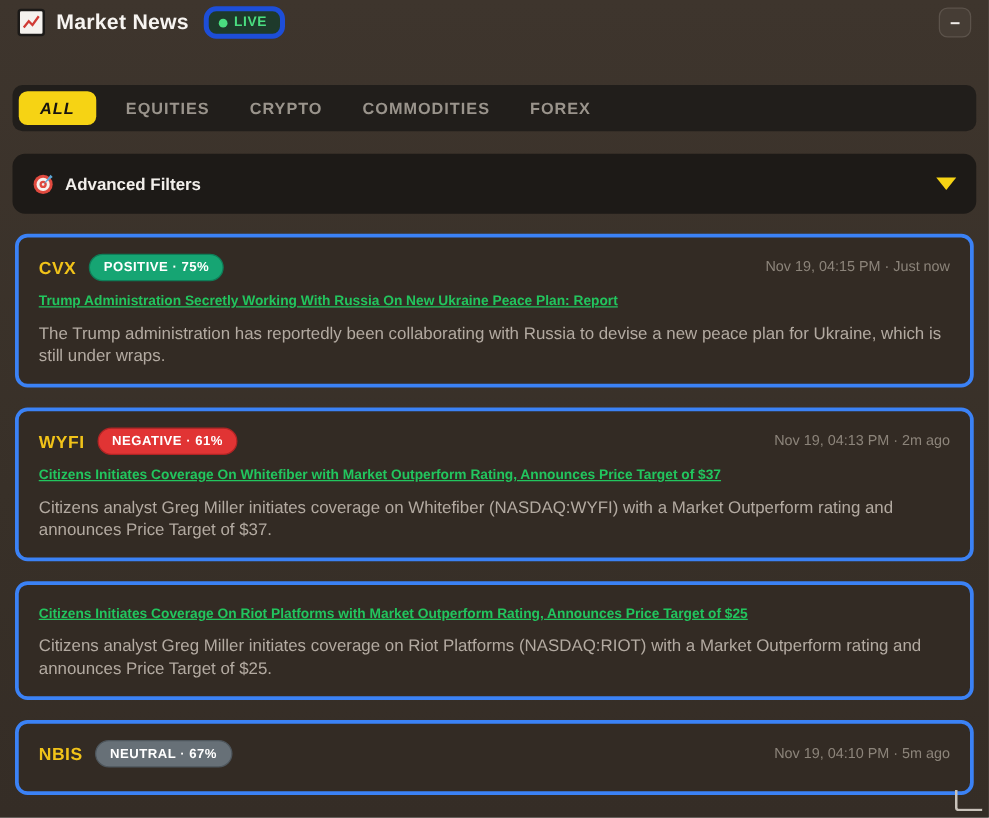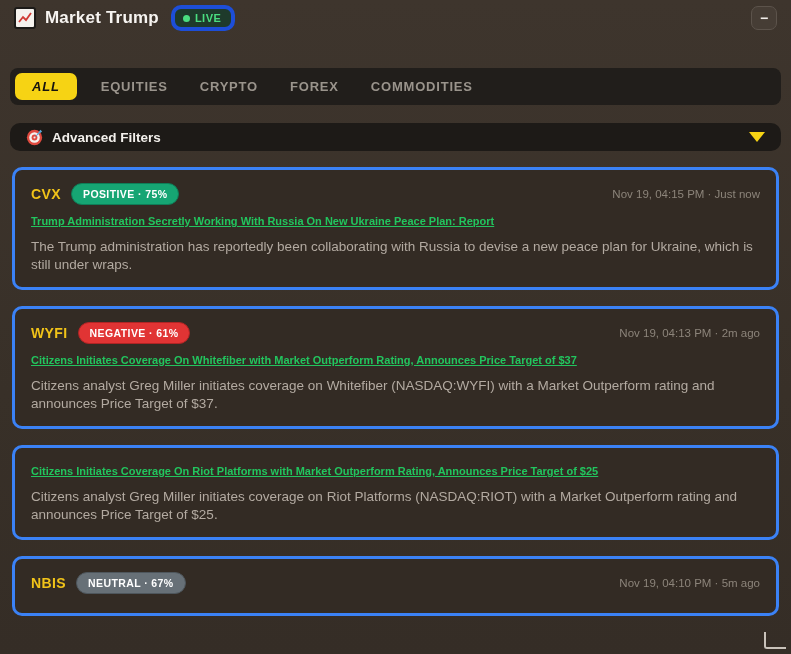--- a/index.html
+++ b/index.html
@@ -69,21 +69,21 @@
     background: #f6d314;
     color: #16130f;
     border-radius: 7px;
     padding: 6px 17px;
     margin-right: 8px;
     font-style: italic;
   }
   
   .filters {
     margin: 18px 10px 0 10px;
-    height: 28px;
+    height: 48px;
     background: #1d1a17;
     border-radius: 10px;
     display: flex; align-items: center;
     padding: 0 16px;
     cursor: pointer;
   }
   .target-icon { width: 17px; height: 17px; margin-right: 9px; }
   .filters-label { color: #f2efeb; font-size: 13.5px; font-weight: bold; }
   .caret {
     margin-left: auto;
@@ -144,34 +144,34 @@
 </style>
 </head>
 <body>
 
 <div class="header">
   <span class="app-icon">
     <svg width="16" height="16" viewBox="0 0 16 16">
       <polyline points="2,12 6,7 9,10 14,3" fill="none" stroke="#d03a34" stroke-width="1.8"></polyline>
     </svg>
   </span>
-  <span class="app-title">Market Trump</span>
+  <span class="app-title">Market News</span>
   <span class="live-badge">
     <span class="live-dot"></span>
     <span class="live-text">LIVE</span>
   </span>
   <button class="min-btn">−</button>
 </div>
 
 <div class="tabbar">
   <span class="tab active">ALL</span>
   <span class="tab">EQUITIES</span>
   <span class="tab">CRYPTO</span>
+  <span class="tab">COMMODITIES</span>
   <span class="tab">FOREX</span>
-  <span class="tab">COMMODITIES</span>
 </div>
 
 <div class="filters">
   <svg class="target-icon" viewBox="0 0 20 20">
     <circle cx="10" cy="10" r="9" fill="#e04a3f"></circle>
     <circle cx="10" cy="10" r="6.2" fill="#f5f2ee"></circle>
     <circle cx="10" cy="10" r="3.4" fill="#e04a3f"></circle>
     <circle cx="10" cy="10" r="1.2" fill="#f5f2ee"></circle>
     <polygon points="10,10 17,1 19,3" fill="#5aa7d6"></polygon>
   </svg>

